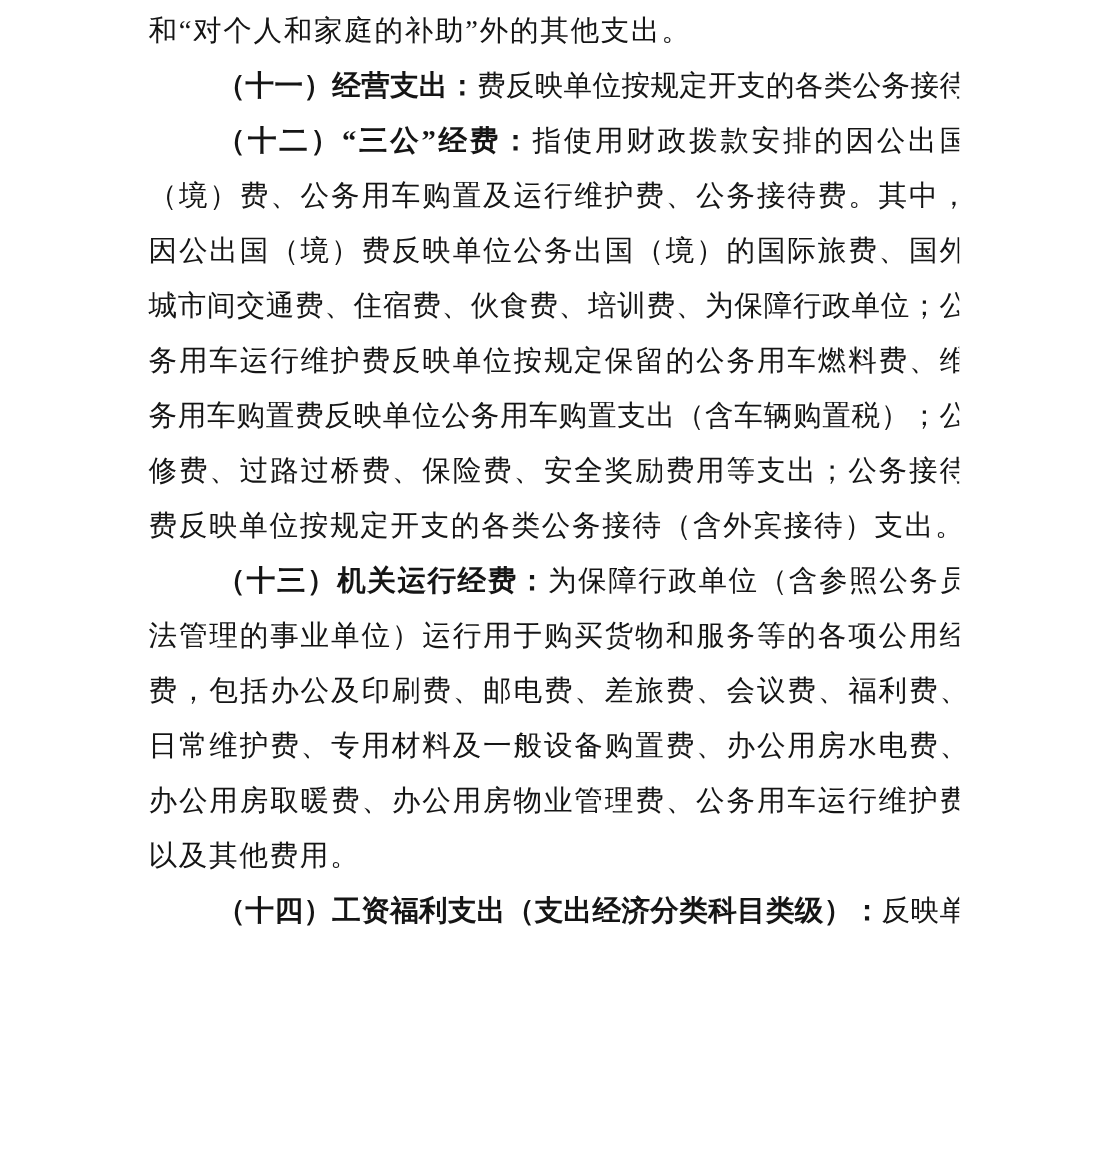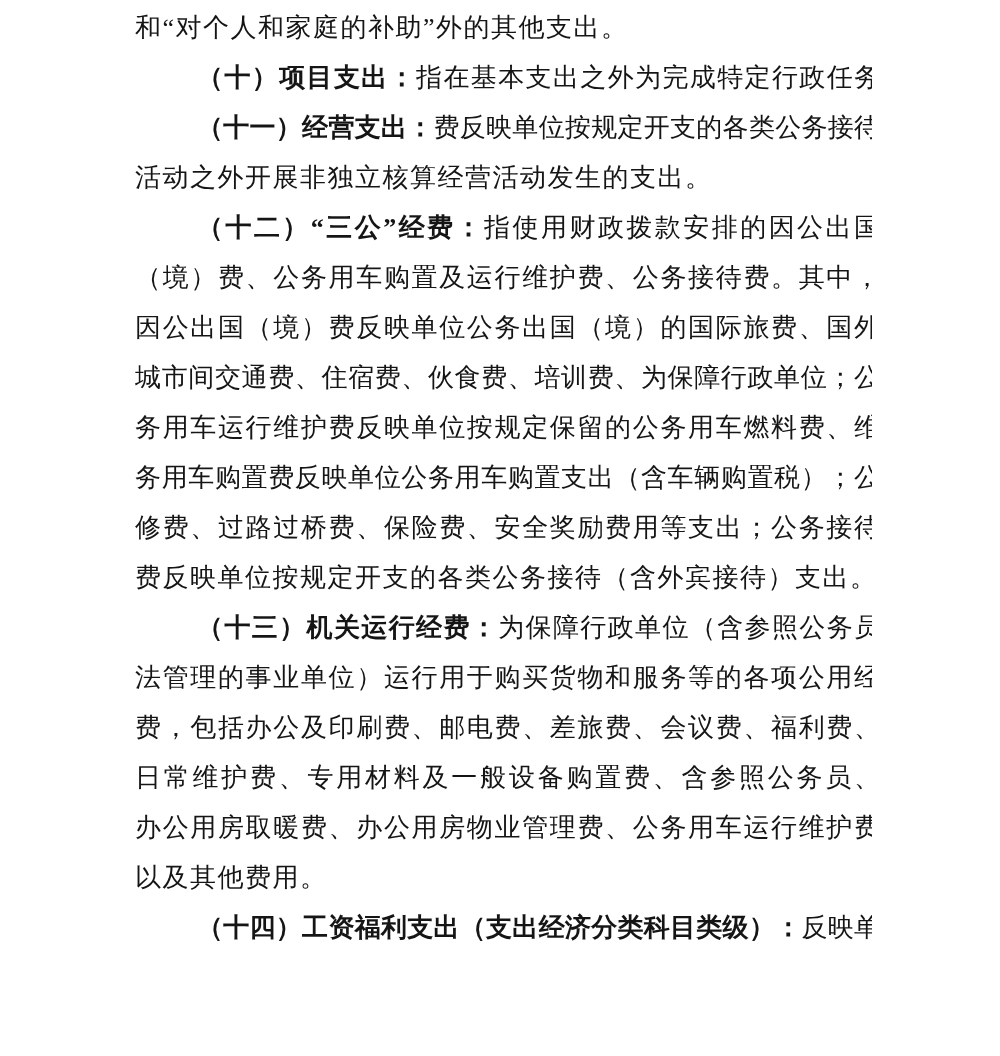--- a/index.html
+++ b/index.html
@@ -41,32 +41,30 @@
   .line .bold {
     font-weight: 700;
   }
 </style>
 </head>
 <body>
 
 <div class="page">
   <div class="text-block">
       <div class="line"><span>和“对个人和家庭的补助”外的其他支出。</span></div>
-      <div class="line indent justify"><span class="bold">（十）项目支出：</span><span>指在基本支出之外为完成特定行政任务</span></div>
       <div class="line indent justify"><span class="bold">（十一）经营支出：</span><span>费反映单位按规定开支的各类公务接待</span></div>
-      <div class="line"><span>活动之外开展非独立核算经营活动发生的支出。</span></div>
       <div class="line indent justify"><span class="bold">（十二）“三公”经费：</span><span>指使用财政拨款安排的因公出国</span></div>
       <div class="line justify"><span>（境）费、公务用车购置及运行维护费、公务接待费。其中，</span></div>
       <div class="line justify"><span>因公出国（境）费反映单位公务出国（境）的国际旅费、国外</span></div>
       <div class="line justify"><span>城市间交通费、住宿费、伙食费、培训费、为保障行政单位；公</span></div>
       <div class="line justify"><span>务用车运行维护费反映单位按规定保留的公务用车燃料费、维</span></div>
       <div class="line justify"><span>务用车购置费反映单位公务用车购置支出（含车辆购置税）；公</span></div>
       <div class="line justify"><span>修费、过路过桥费、保险费、安全奖励费用等支出；公务接待</span></div>
       <div class="line"><span>费反映单位按规定开支的各类公务接待（含外宾接待）支出。</span></div>
       <div class="line indent justify"><span class="bold">（十三）机关运行经费：</span><span>为保障行政单位（含参照公务员</span></div>
       <div class="line justify"><span>法管理的事业单位）运行用于购买货物和服务等的各项公用经</span></div>
       <div class="line justify"><span>费，包括办公及印刷费、邮电费、差旅费、会议费、福利费、</span></div>
-      <div class="line justify"><span>日常维护费、专用材料及一般设备购置费、含参照公务员、</span></div>
+      <div class="line justify"><span>日常维护费、专用材料及一般设备购置费、办公用房水电费、</span></div>
       <div class="line justify"><span>办公用房取暖费、办公用房物业管理费、公务用车运行维护费</span></div>
       <div class="line"><span>以及其他费用。</span></div>
       <div class="line indent justify"><span class="bold">（十四）工资福利支出（支出经济分类科目类级）：</span><span>反映单</span></div>
     </div>
 </div>
 
 </body></html>

